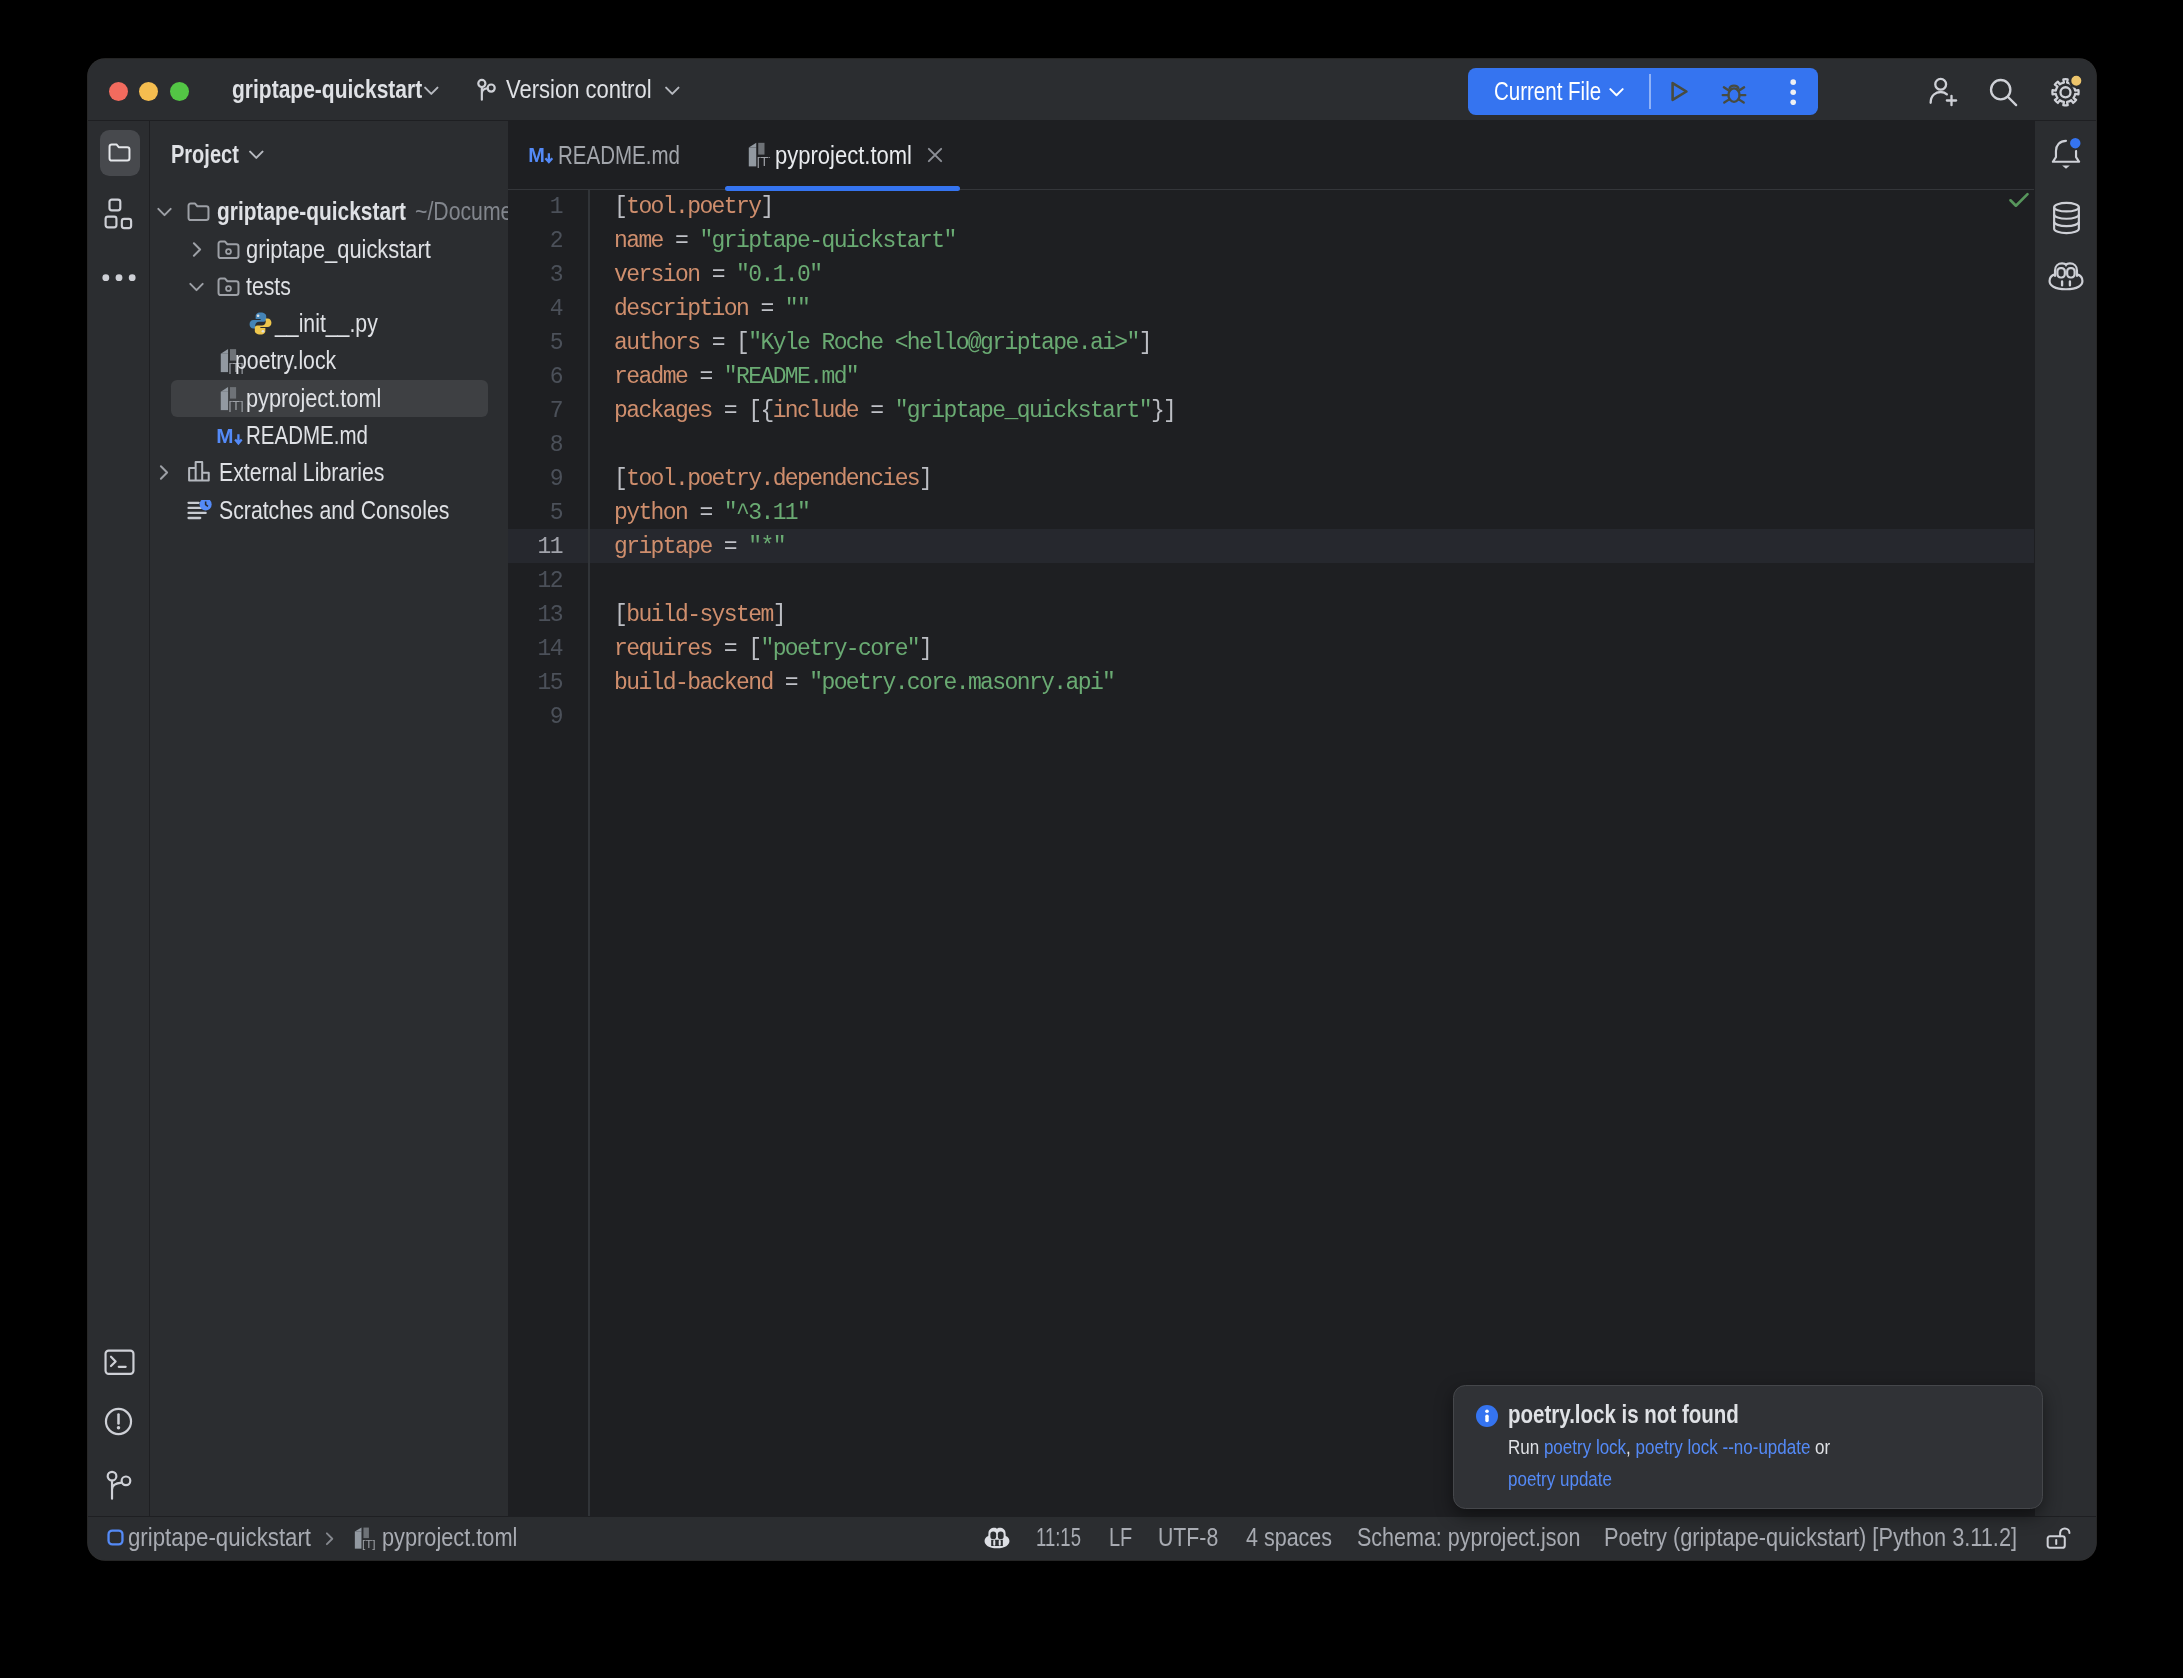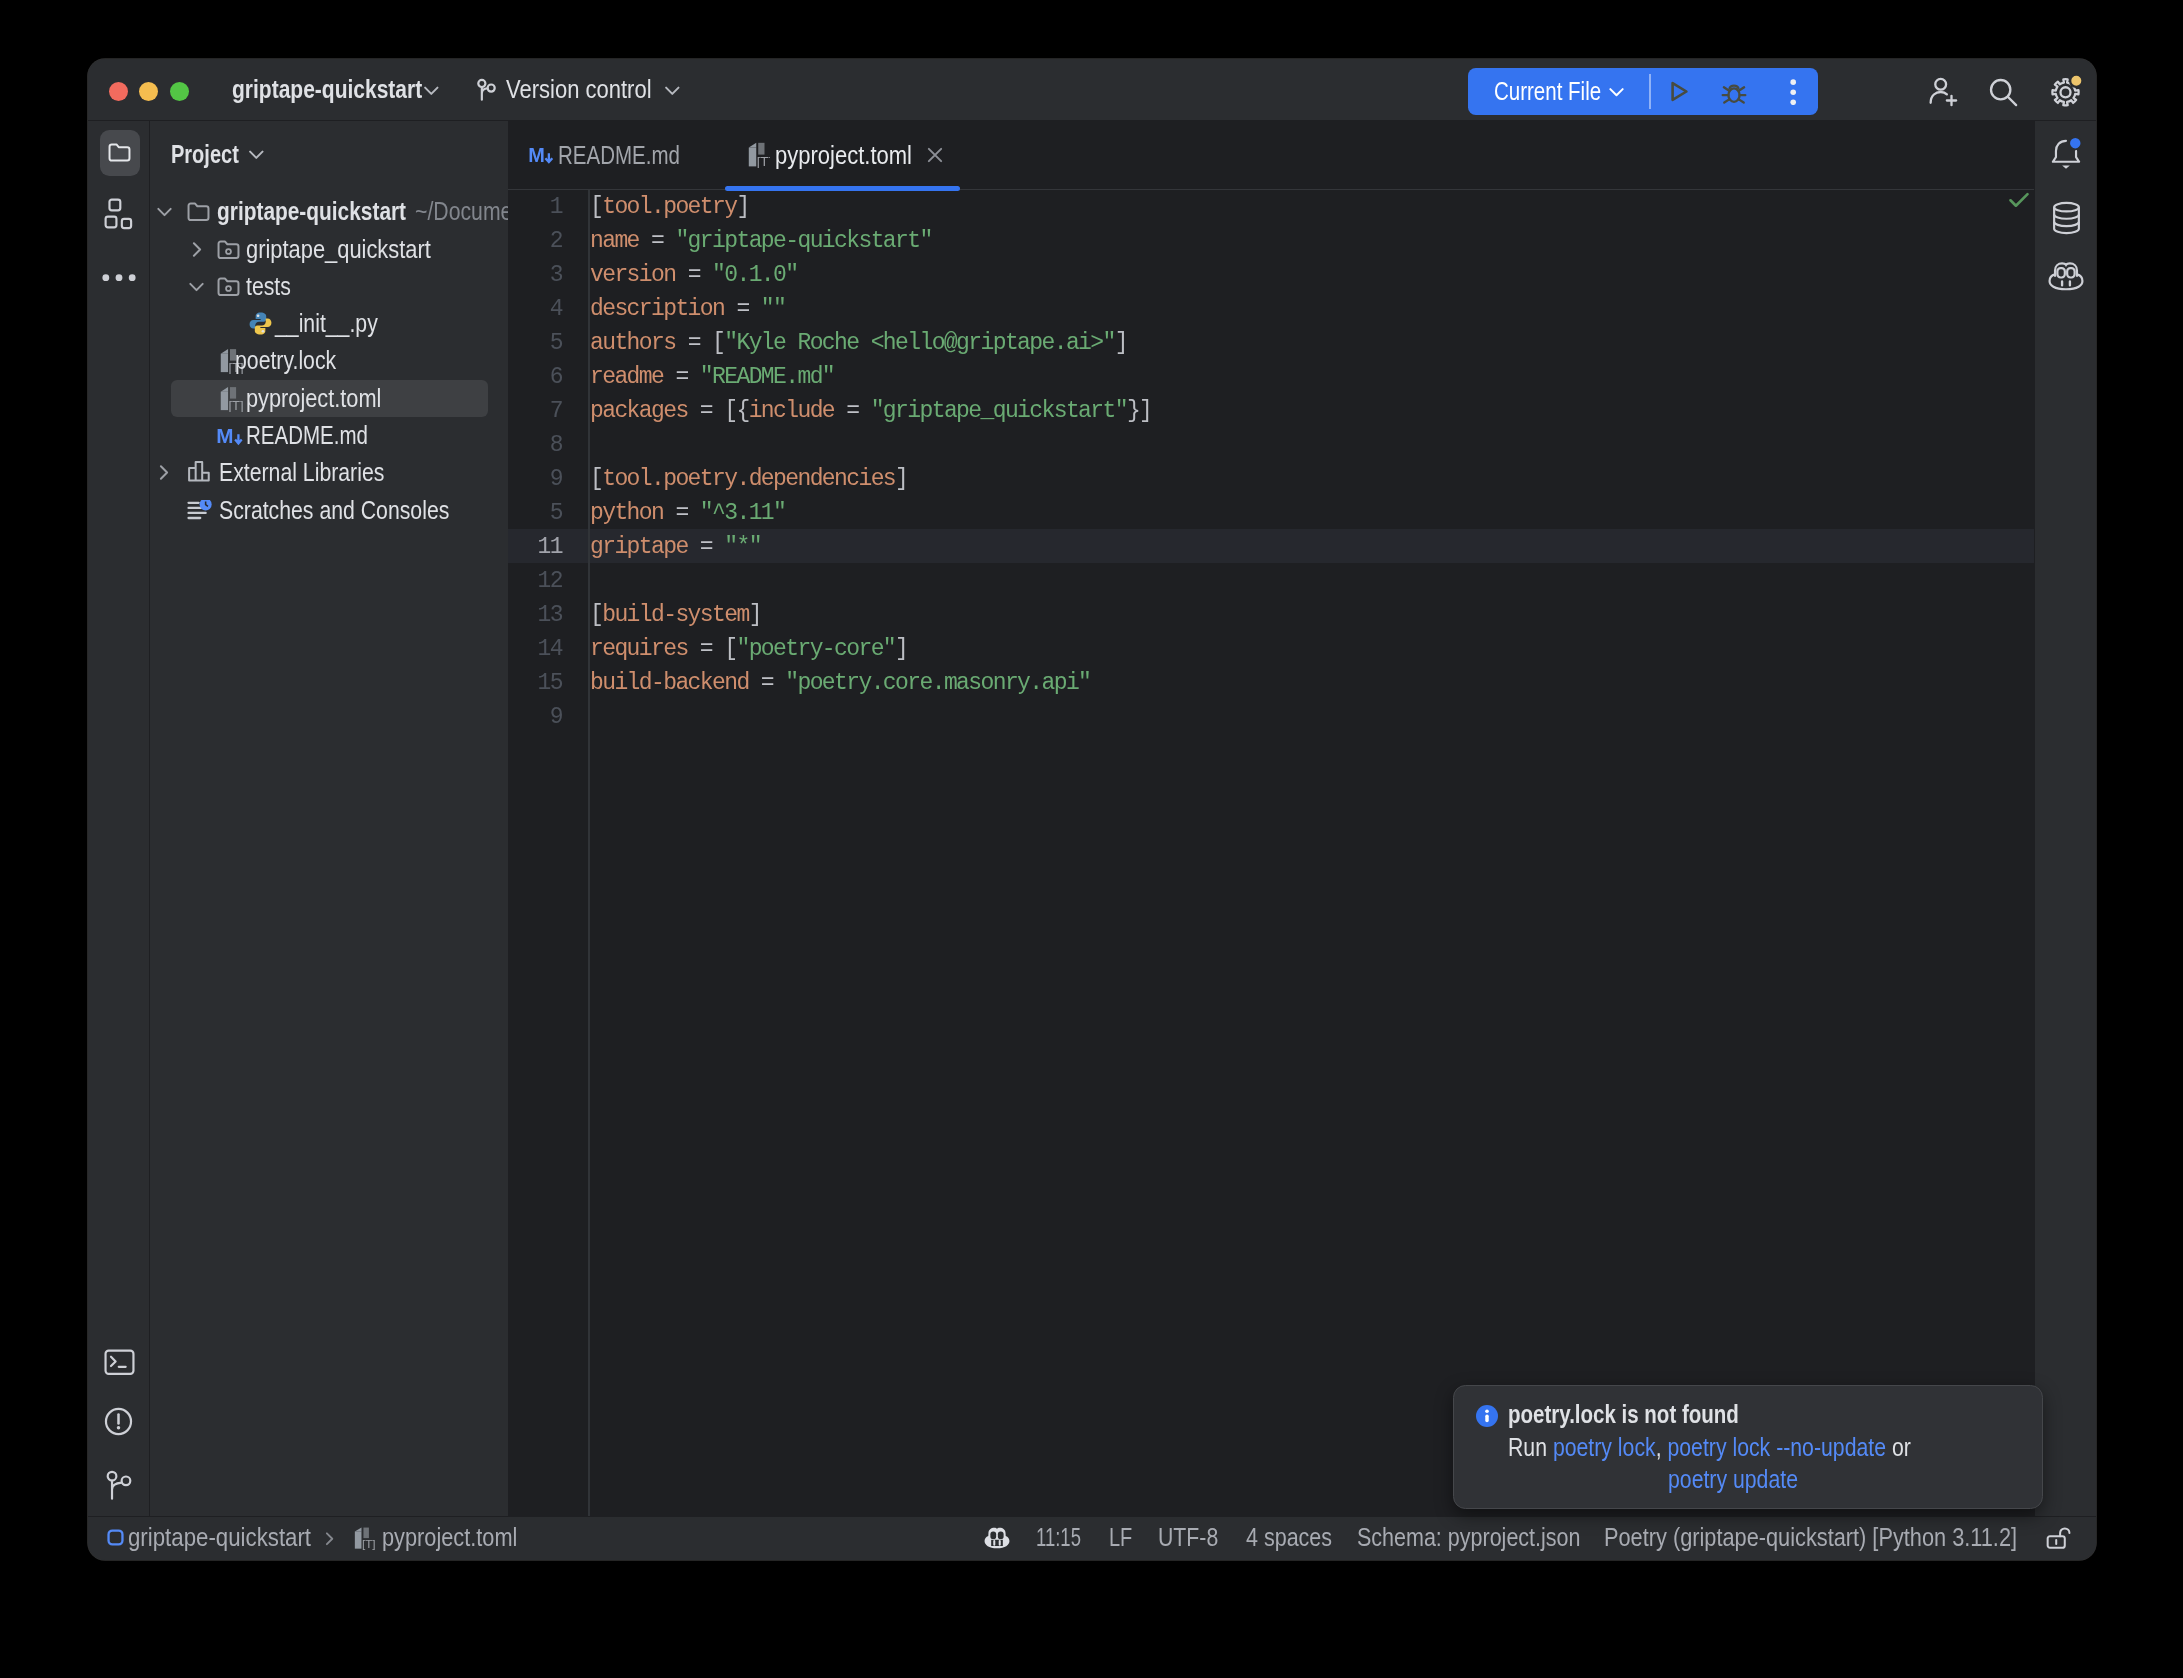--- a/index.html
+++ b/index.html
@@ -37,38 +37,38 @@
   .tsel{position:absolute;left:20px;top:259px;width:317px;height:37px;background:#3e4043;border-radius:6.2px;}
 
   .editor{position:absolute;left:420px;top:62px;right:61px;bottom:43px;background:#1e1f22;overflow:hidden;}
   .tabbar{position:absolute;left:0;top:0;right:0;height:68px;border-bottom:1.6px solid #34363a;}
   .tabuline{position:absolute;left:217px;top:65px;width:235px;height:5.4px;border-radius:3.1px;background:#3574f0;}
   .tab{position:absolute;top:0;height:68px;display:flex;align-items:center;font-size:25px;}
   .code{position:absolute;left:0;top:69px;right:0;font-family:"Liberation Mono",monospace;
         font-size:23px;letter-spacing:-1.6px;}
   .cline{height:34px;line-height:34px;white-space:pre;}
   .gut{position:absolute;left:0;top:0;width:54px;text-align:right;color:#4b5059;}
-  .src{position:absolute;left:82px;top:0;color:#bcbec4;}
+  .src{position:absolute;left:82px;top:0;color:#bcbec4;padding-left:24px;}
   .caretrow{position:absolute;left:0;top:408px;right:0;height:34px;background:#26282e;}
   .gutsep{position:absolute;left:80px;top:69px;bottom:0;width:1.6px;background:#313438;}
   .k{color:#cf8e6d;} .g{color:#6aab73;} .p{color:#bcbec4;} .o{color:#bfc1c7;}
 
   .righttool{position:absolute;right:0;top:62px;width:61px;bottom:43px;background:#2b2d30;
              border-left:1.6px solid #1e1f22;}
 
   .statusbar{position:absolute;left:0;right:0;bottom:0;height:43px;background:#2b2d30;
              border-top:1.6px solid #1e1f22;}
   .sitem{position:absolute;top:0;height:41px;display:flex;align-items:center;
          color:#a8abb2;font-size:25px;white-space:nowrap;}
 
   .toast{position:absolute;left:1365px;top:1326px;width:590px;height:124px;background:#303236;
          border:1.6px solid #45474b;border-radius:12.4px;box-sizing:border-box;
          box-shadow:0 6.2px 18.6px rgba(0,0,0,0.45);}
   .toast .title{position:absolute;left:54px;top:14px;color:#dfe1e5;font-weight:700;font-size:25px;}
-  .toast .body{position:absolute;left:54px;top:45px;color:#dfe1e5;font-size:25px;line-height:32px;text-align:center;}
+  .toast .body{position:absolute;left:54px;top:45px;color:#dfe1e5;font-size:20px;line-height:32px;}
   .lnk{color:#548af7;}
 
   svg{display:block;}
 </style>
 </head>
 <body>
 <div class="win">
 
   <div class="titlebar">
     <div class="tl r"></div>

